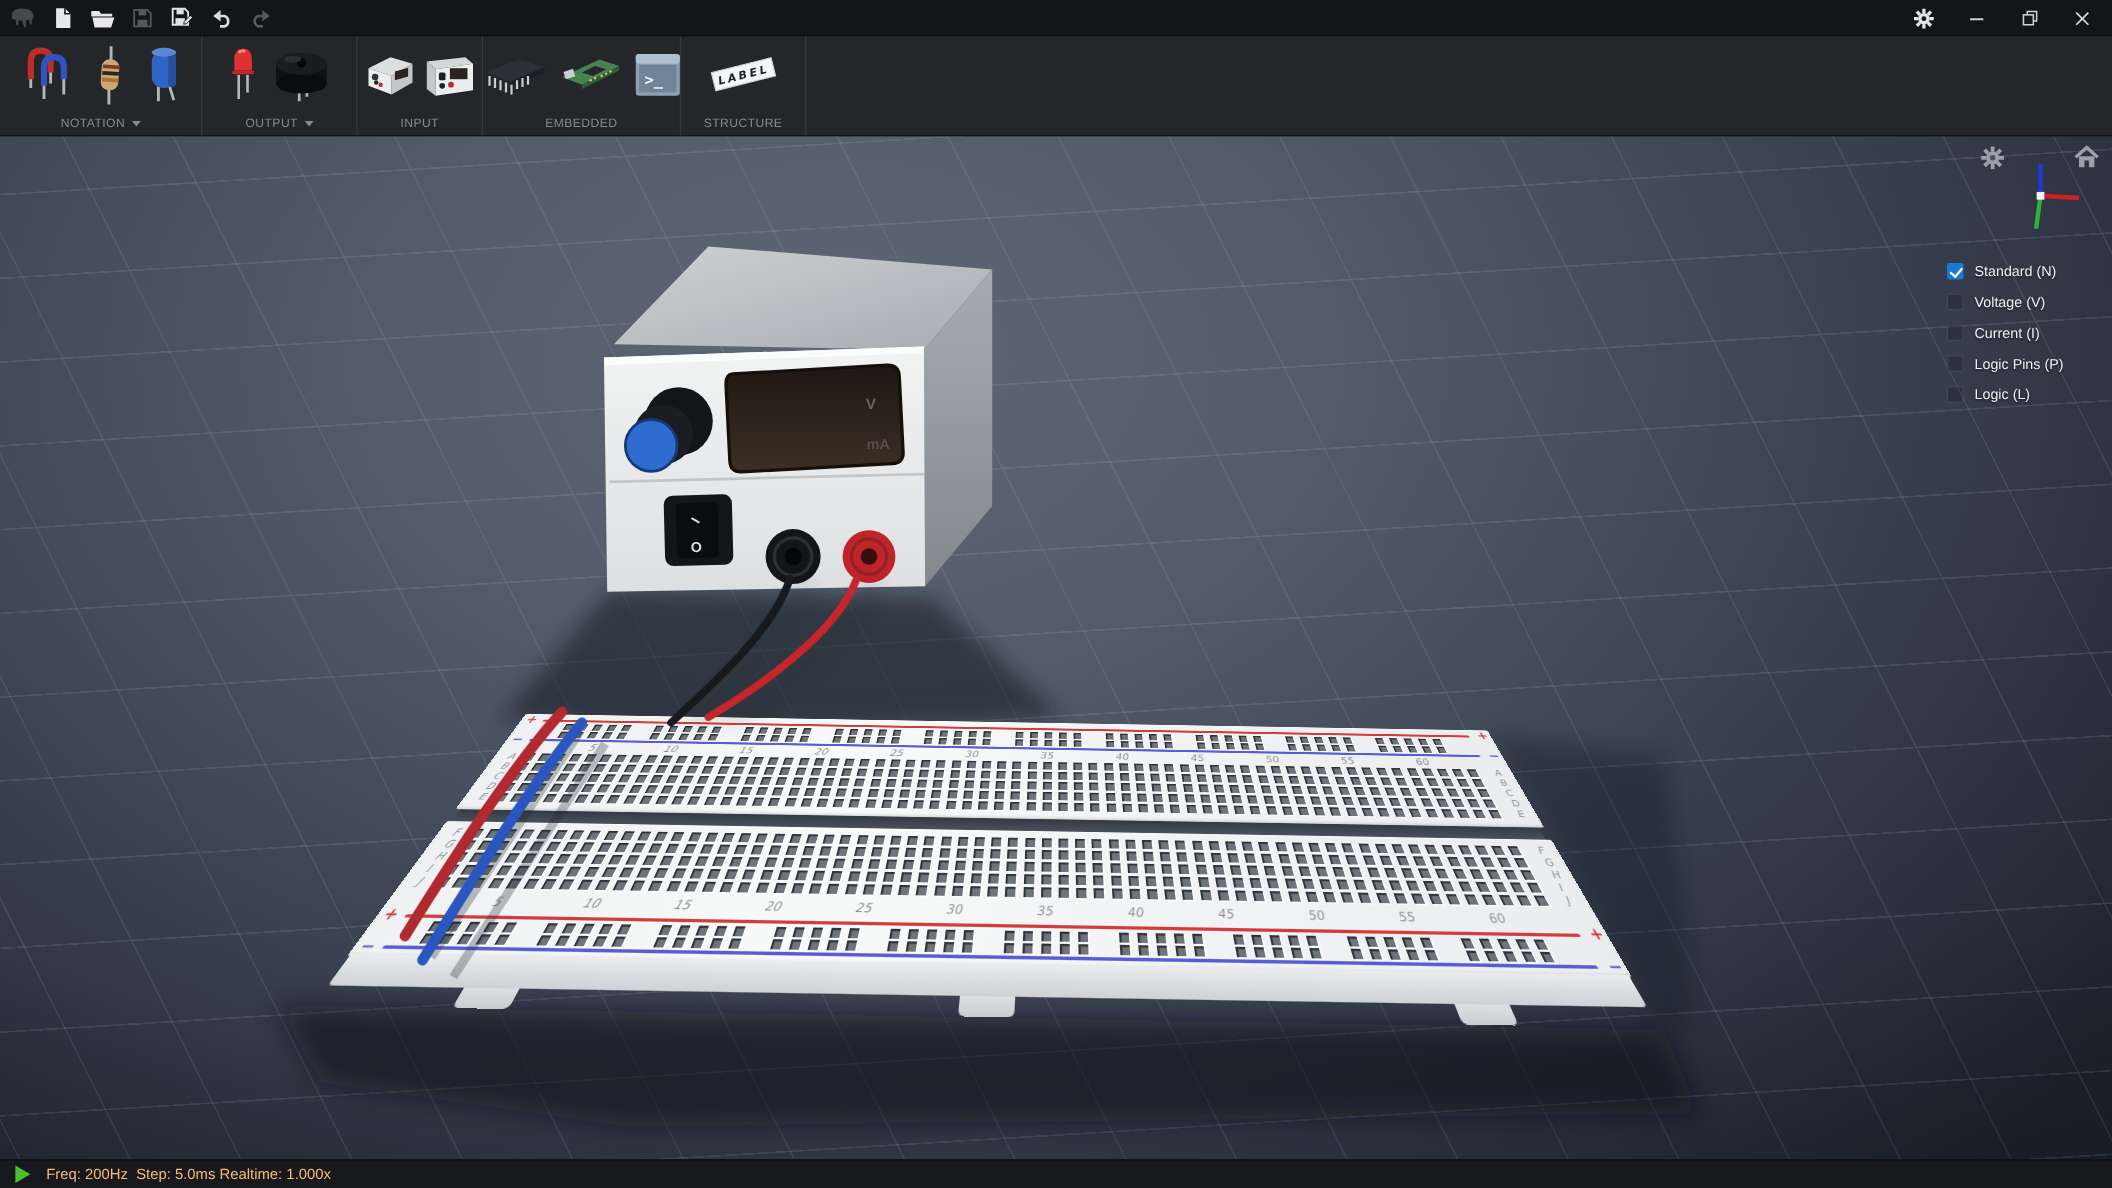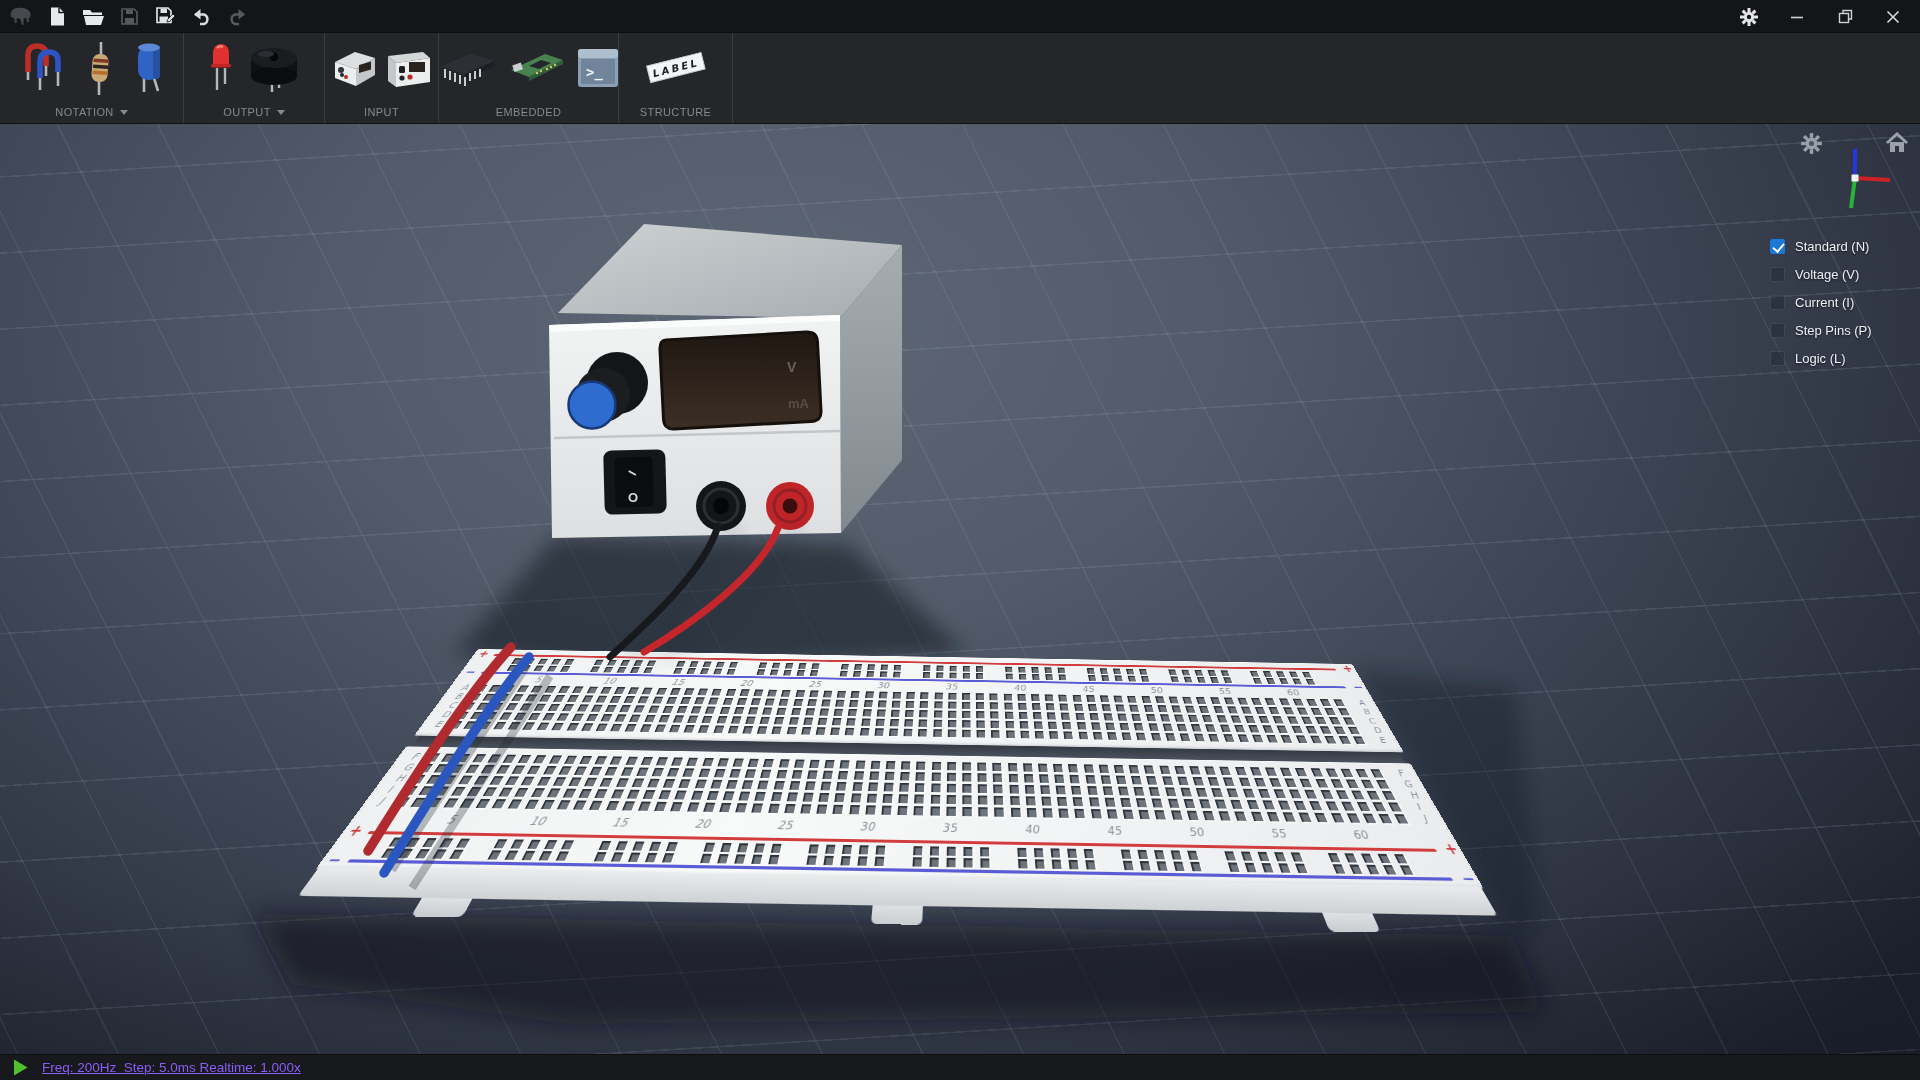--- a/index.html
+++ b/index.html
@@ -71,21 +71,21 @@
     border:1px solid rgba(120,130,150,.25); position:relative; flex:0 0 auto; }
   .vo-box.checked { background:#1a78d6; border-color:#1a78d6; }
   .vo-box.checked::after { content:""; position:absolute; left:4px; top:1px; width:5px; height:9px;
     border:solid #fff; border-width:0 2px 2px 0; transform:rotate(40deg); }
   .vo-label { font-size:13px; color:#eef1f5; text-shadow:0 1px 2px rgba(10,14,20,.8); }
   .gizmo { position:absolute; z-index:6; }
 
   
   .statusbar { position:absolute; bottom:0; left:0; width:100%; height:26px; background:#17191c;
     border-top:1px solid #0c0e10; display:flex; align-items:center; gap:14px; padding-left:13px; }
-  .status-text { font-size:13.5px; color:#8b5cf6; white-space:pre;text-decoration:underline; }
+  .status-text { font-size:13.5px; color:#fdba74; white-space:pre; }
 </style>
 </head>
 <body>
 
 <div id="app">
 
   <header class="titlebar">
     <div class="tb-left">
       <span class="tb-btn">
         <svg class="icon-svg" width="30" height="22" viewBox="0 0 30 22">
@@ -1349,21 +1349,21 @@
         <div class="vo-row">
           <span class="vo-box"></span>
           <span class="vo-label">Voltage (V)</span>
         </div>
         <div class="vo-row">
           <span class="vo-box"></span>
           <span class="vo-label">Current (I)</span>
         </div>
         <div class="vo-row">
           <span class="vo-box"></span>
-          <span class="vo-label">Step Pins (P)</span>
+          <span class="vo-label">Logic Pins (P)</span>
         </div>
         <div class="vo-row">
           <span class="vo-box"></span>
           <span class="vo-label">Logic (L)</span>
         </div>
       </div>
 
     <div class="vp-vignette"></div>
   </div>
 

